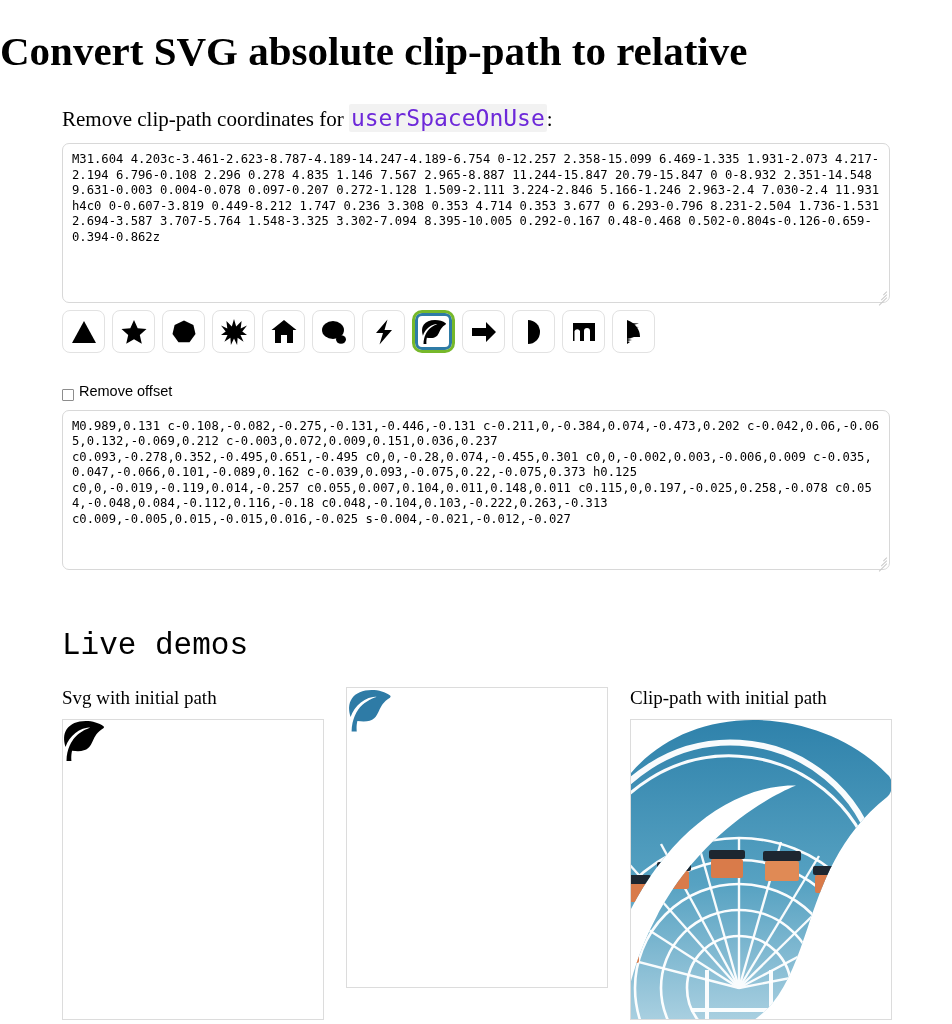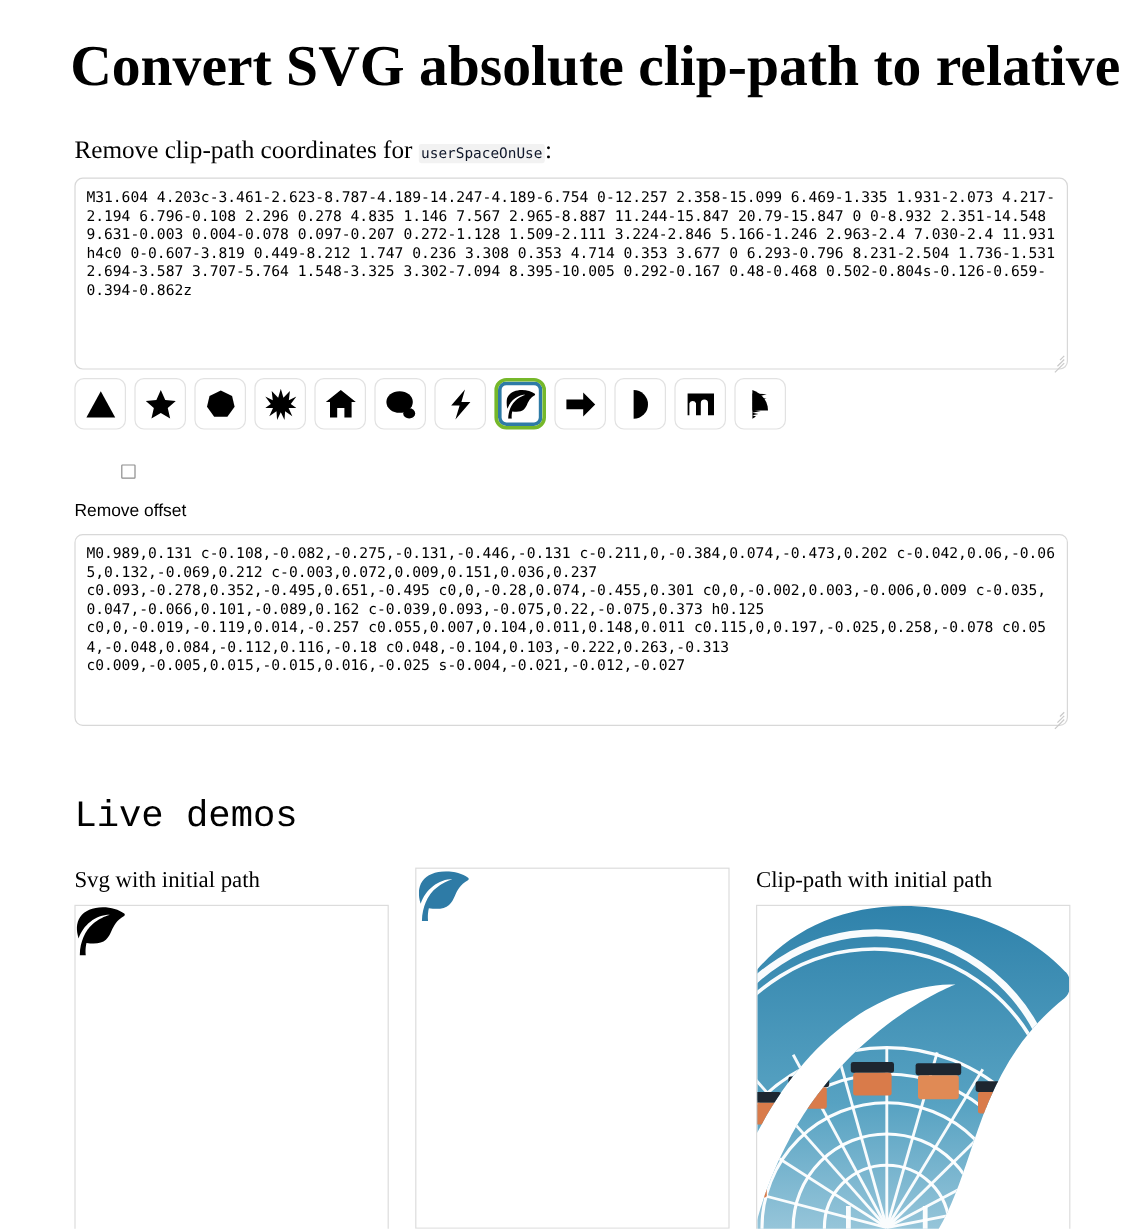--- a/index.html
+++ b/index.html
@@ -15,53 +15,52 @@
     overflow: hidden;
   }
   .page {
     width: 952px;
     height: 1024px;
     position: relative;
     box-sizing: border-box;
   }
   .page-title {
     font-family: "Liberation Serif", "DejaVu Serif", serif;
-    font-size: 48px;
+    font-size: 41px;
     font-weight: 700;
-    text-align: center;
+    text-align: left;
     margin: 0;
     padding-top: 28px;
     letter-spacing: 0px;
     line-height: 1.15;
-    padding-left: 40px;
   }
   .content {
     padding: 0 62px;
     box-sizing: border-box;
   }
   .field-label {
     font-family: "Liberation Serif", "DejaVu Serif", serif;
     font-size: 21px;
     margin: 0;
     padding-top: 29px;
     line-height: 1.3;
     display: flex;
     align-items: baseline;
     justify-content: space-between;
   }
   .field-label .lbl-text {
     white-space: nowrap;
   }
   code.mono {
     font-family: "DejaVu Sans Mono", "Liberation Mono", monospace;
-    font-size: 12px;
+    font-size: 23px;
     background: #f2f2f2;
     padding: 1px 2px;
     border-radius: 2px;
-    color: #0f172a;
+    color: #6d28d9;
   }
   .code-area {
     width: 100%;
     box-sizing: border-box;
     font-family: "DejaVu Sans Mono", "Liberation Mono", monospace;
     font-size: 12.2px;
     line-height: 15.5px;
     color: #000;
     background: #fff;
     border: 1px solid #d8d8d8;
@@ -123,25 +122,24 @@
   .icon-btn.selected {
     border: 3px solid #76b82a;
     box-shadow: inset 0 0 0 3px #2e7ba6;
     border-radius: 10px;
   }
 
   .checkbox-wrap {
     font-family: "Liberation Sans", "DejaVu Sans", sans-serif;
     font-size: 14.5px;
     display: inline-flex;
-    align-items: center;
-    gap: 18px;
+    align-items: flex-end;
+    gap: 2px;
     white-space: nowrap;
     cursor: pointer;
-    flex-direction: column;
   }
   .cb {
     appearance: none;
     -webkit-appearance: none;
     width: 12px;
     height: 12px;
     border: 1px solid #8d8d8d;
     background: #fff;
     border-radius: 1px;
     margin: 0 3px 0 0;

